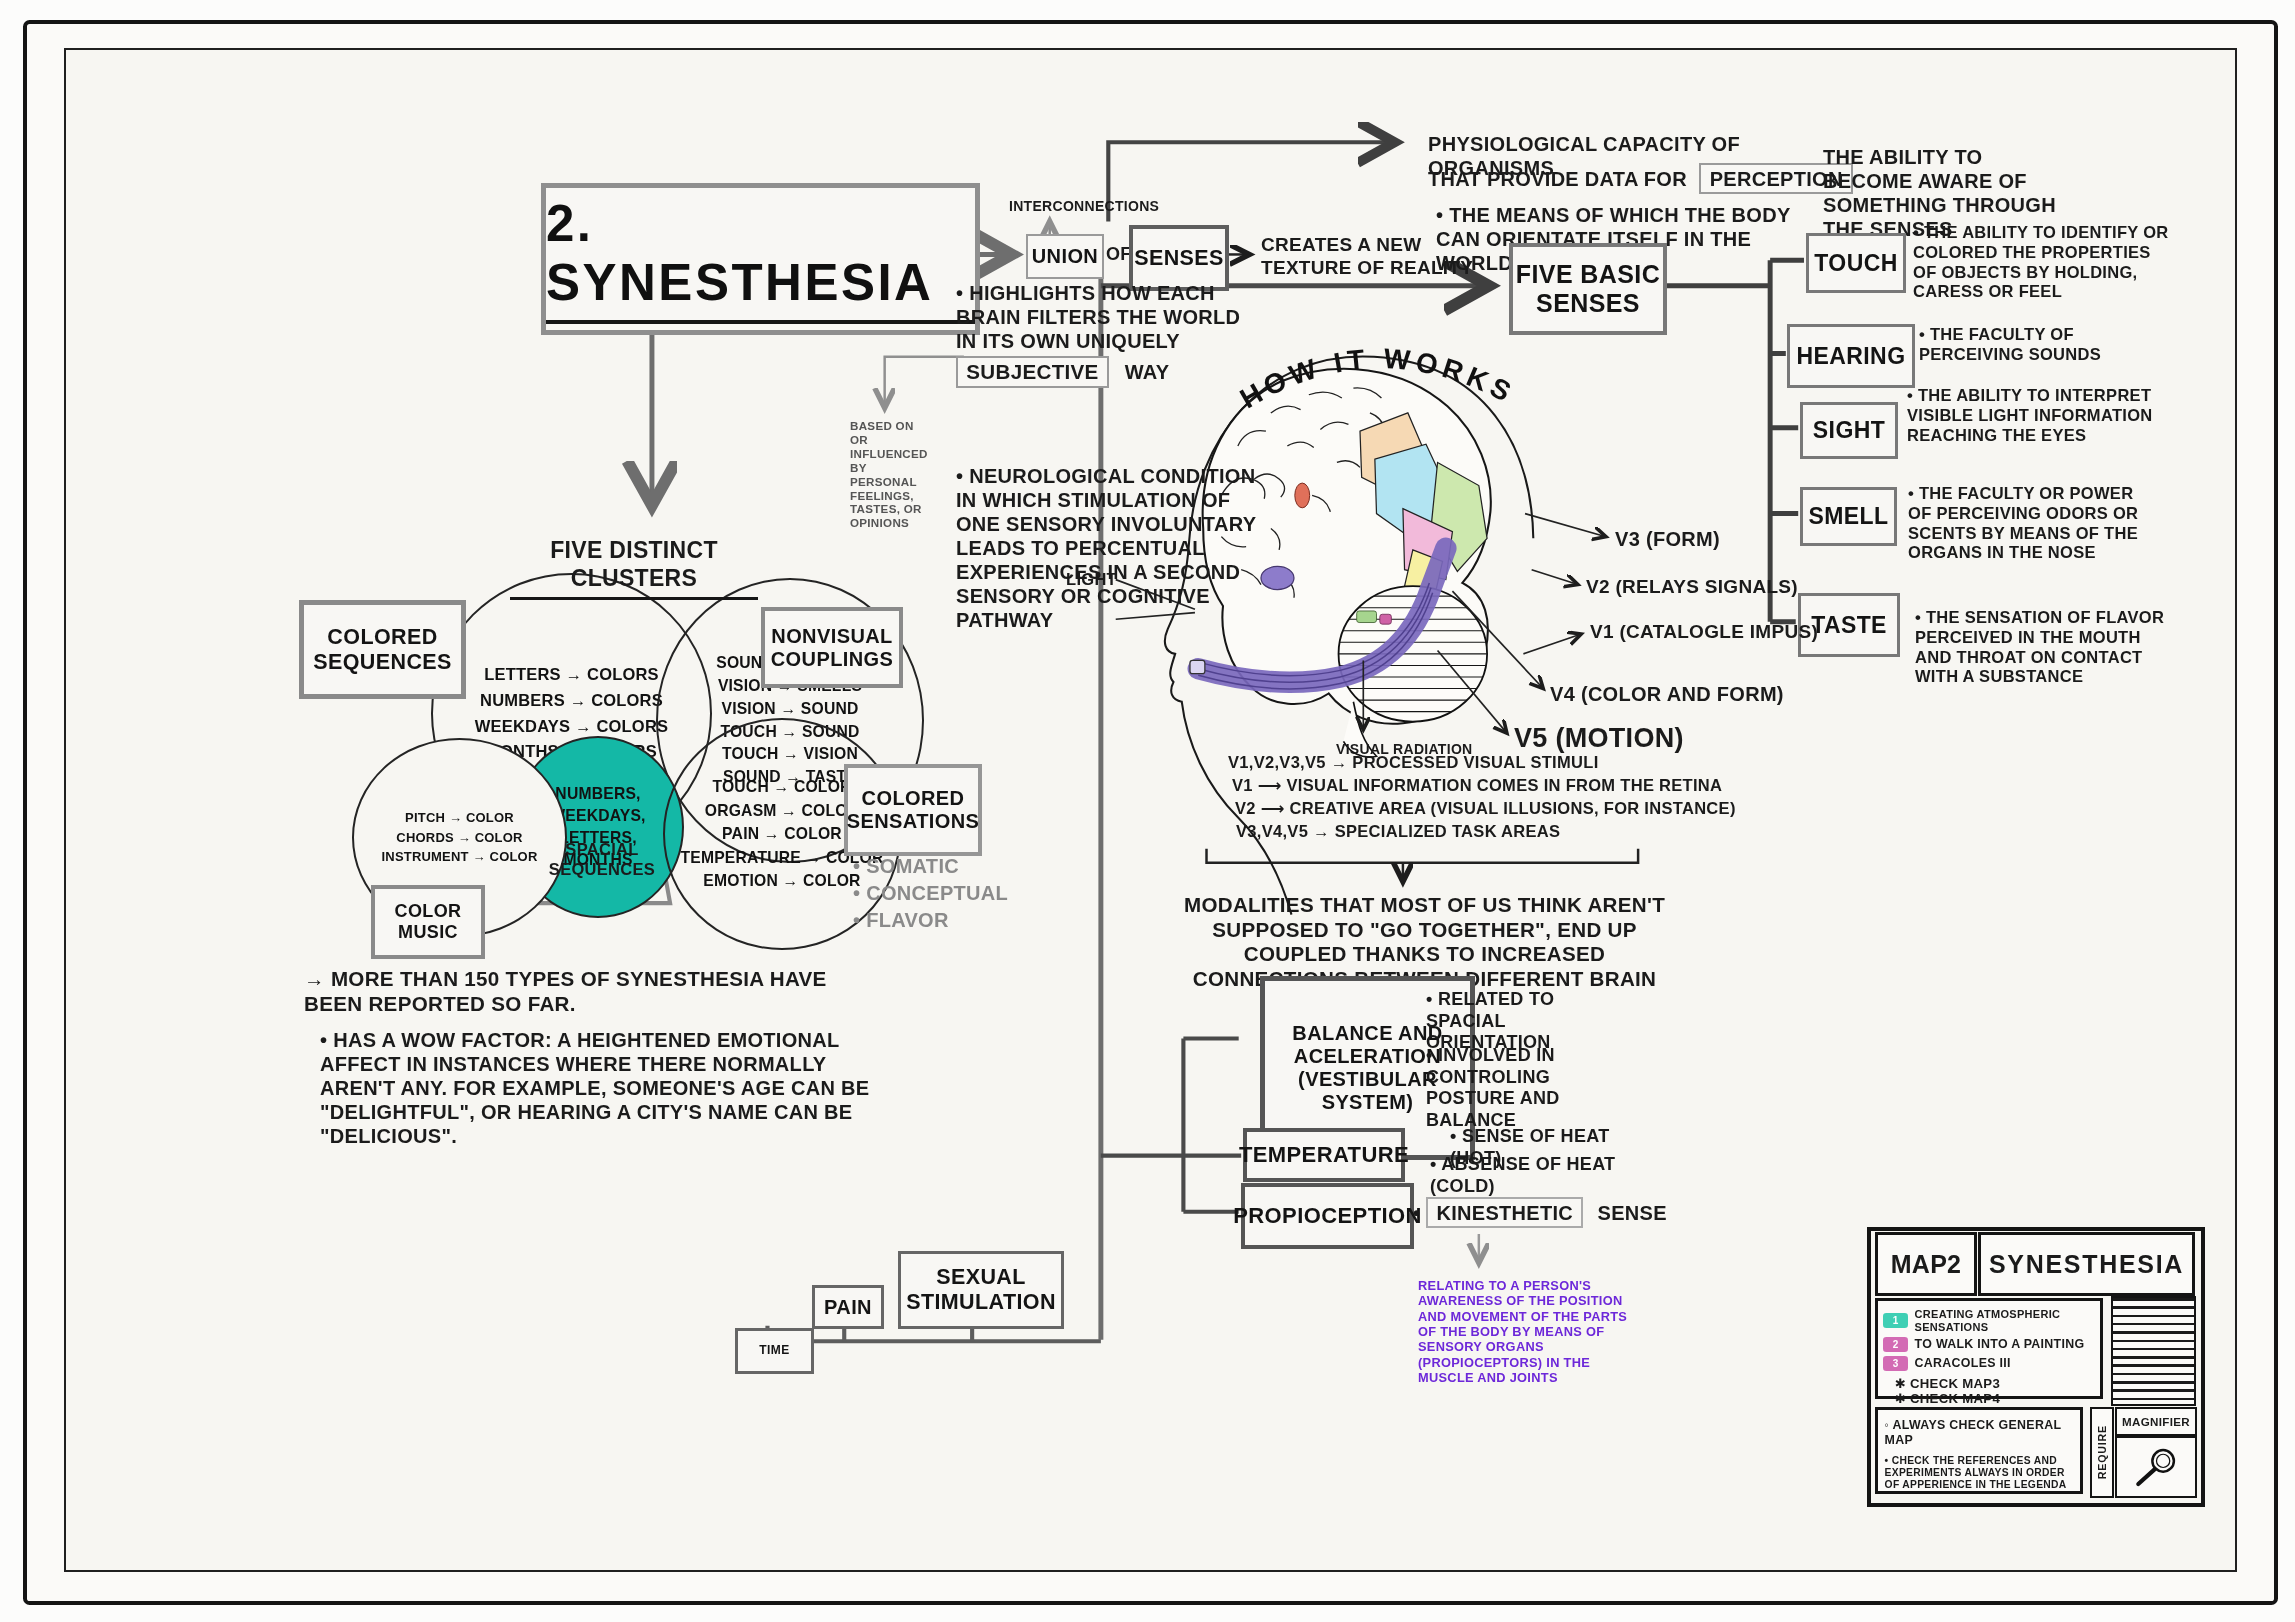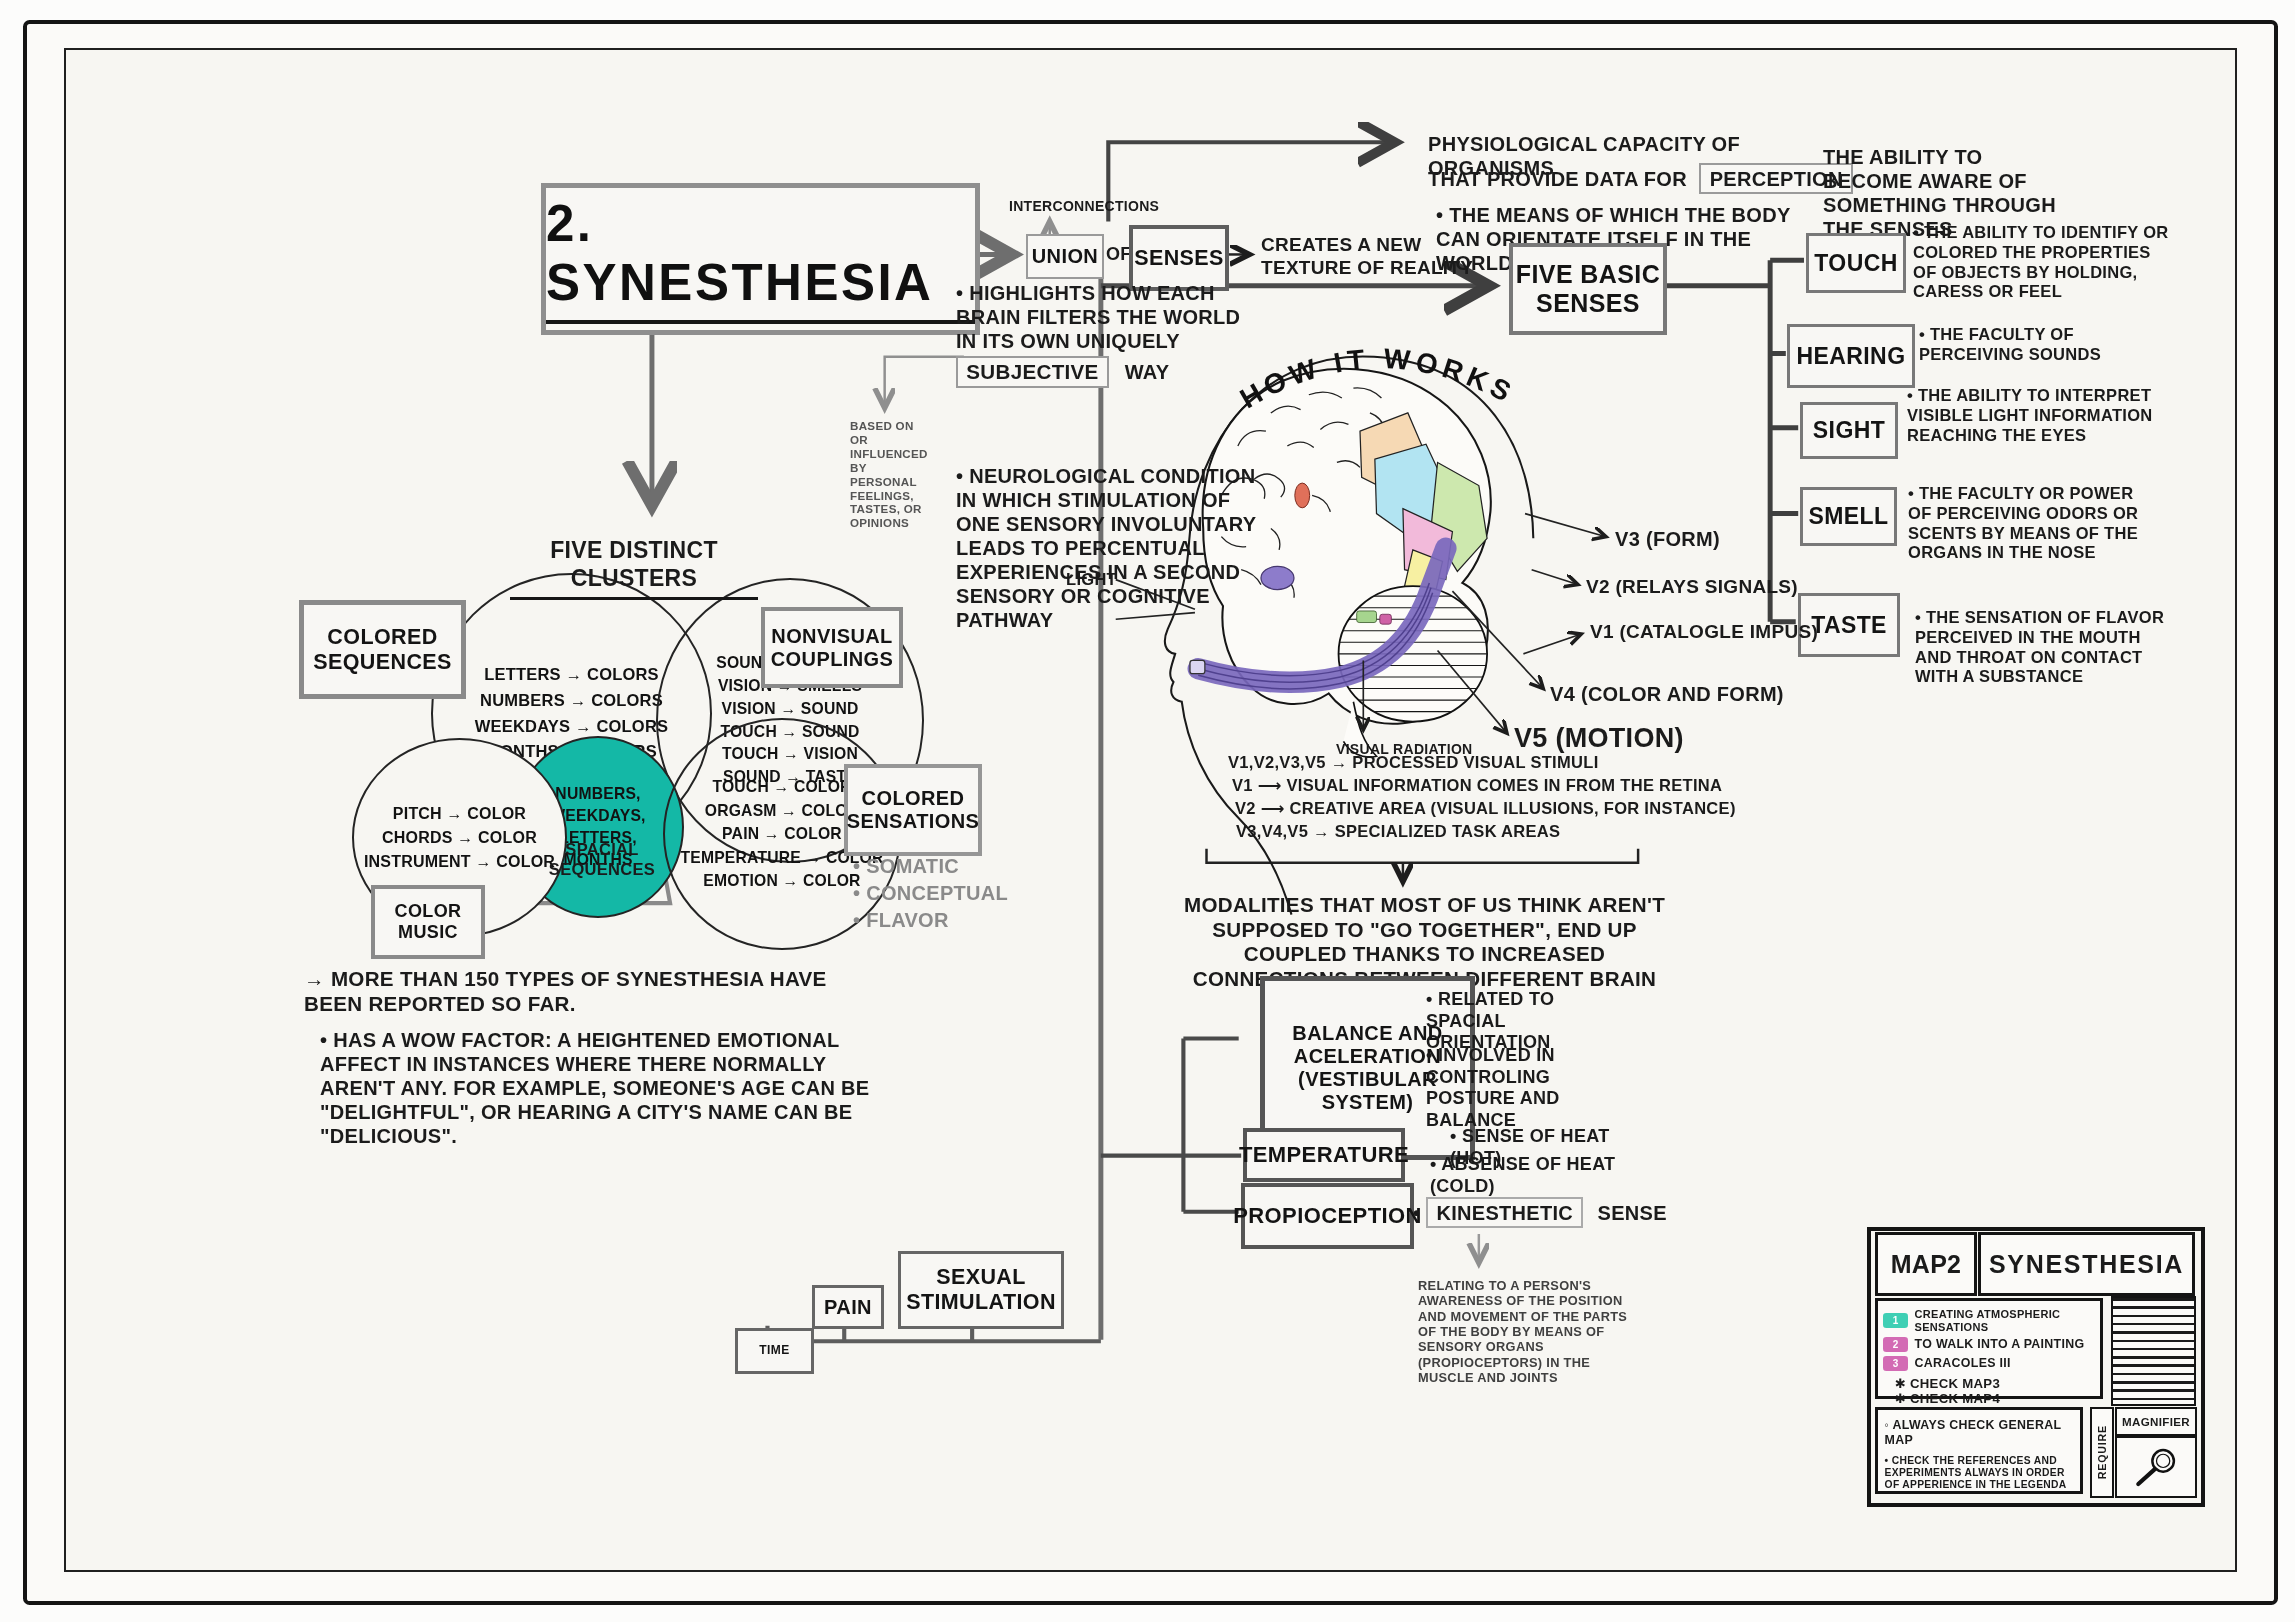--- a/index.html
+++ b/index.html
@@ -197,21 +197,21 @@
   </div>
 
   <div class="circle" style="left:512px;top:736px;width:168px;height:178px;font-size:15.7px;line-height:1.4;background:#14b8a6;">
     <div>NUMBERS,</div>
     <div>WEEKDAYS,</div>
     <div>LETTERS,</div>
     <div>MONTHS</div>
   </div>
   <div class="ht" style="left:546px;top:840px;width:112px;font-size:16.5px;text-align:center;z-index:4;">SPACIAL SEQUENCES</div>
 
-  <div class="circle" style="left:352px;top:738px;width:211px;height:195px;font-size:16px;line-height:1.5;background:#f7f6f2;">
+  <div class="circle" style="left:352px;top:738px;width:211px;height:195px;font-size:13px;line-height:1.5;background:#f7f6f2;">
     <div>PITCH → COLOR</div>
     <div>CHORDS → COLOR</div>
     <div>INSTRUMENT → COLOR</div>
   </div>
   <div class="hbox" style="left:371px;top:885px;width:106px;height:66px;border-width:4.1px;border-color:#8a8a8a;font-size:18px;z-index:4;">COLOR MUSIC</div>
 
   <div class="circle" style="left:663px;top:718px;width:234px;height:228px;font-size:15.7px;line-height:1.5;">
     <div>TOUCH → COLOR</div>
     <div>ORGASM → COLOR</div>
     <div>PAIN → COLOR</div>
@@ -238,21 +238,21 @@
   <div class="hbox dbox" style="left:1243px;top:1128px;width:154px;height:46px;border-width:4.1px;font-size:22px;">TEMPERATURE</div>
   <div class="ht" style="left:1430px;top:1126px;width:215px;font-size:18px;margin-left:20px;">• SENSE OF HEAT (HOT)</div>
   <div class="ht" style="left:1430px;top:1154px;width:215px;font-size:18px;">• ABSENSE OF HEAT (COLD)</div>
 
   <div class="hbox dbox" style="left:1241px;top:1183px;width:165px;height:58px;border-width:4.1px;font-size:22px;">PROPIOCEPTION</div>
   <div class="ht" style="left:1413px;top:1197px;font-size:20px;">
     <span>•</span>
     <span class="inline-box" style="border-color:#aaa;">KINESTHETIC</span>
     <span style="margin-left:8.3px;">SENSE</span>
   </div>
-  <div class="ht" style="left:1418px;top:1278px;width:213px;font-size:12.8px;font-weight:600;color:#404040;">RELATING TO A PERSON'S AWARENESS OF THE POSITION AND MOVEMENT OF THE PARTS OF THE BODY BY MEANS OF SENSORY ORGANS (PROPIOCEPTORS) IN THE MUSCLE AND JOINTS</div>
+  <div class="ht" style="left:1418px;top:1278px;width:213px;font-size:12.8px;font-weight:600;color:#6d28d9;">RELATING TO A PERSON'S AWARENESS OF THE POSITION AND MOVEMENT OF THE PARTS OF THE BODY BY MEANS OF SENSORY ORGANS (PROPIOCEPTORS) IN THE MUSCLE AND JOINTS</div>
 
   <div class="hbox" style="left:735px;top:1285px;width:73px;height:40px;border-color:#666;font-size:12px;margin-top:43px;">TIME</div>
   <div class="hbox" style="left:812px;top:1285px;width:66px;height:38px;border-color:#666;font-size:20px;">PAIN</div>
   <div class="hbox" style="left:898px;top:1251px;width:160px;height:72px;border-color:#666;font-size:21.5px;">SEXUAL STIMULATION</div>
 
   <div class="legend-panel" style="left:1867px;top:1227px;width:330px;height:272px;border-width:4.1px;background:transparent;"></div>
   <div class="legend-panel" style="left:1875px;top:1232px;width:96px;height:58px;display:flex;align-items:center;justify-content:center;">
     <span class="ht" style="position:static;font-size:25px;">MAP2</span>
   </div>
   <div class="legend-panel" style="left:1978px;top:1232px;width:211px;height:58px;display:flex;align-items:center;justify-content:center;">

